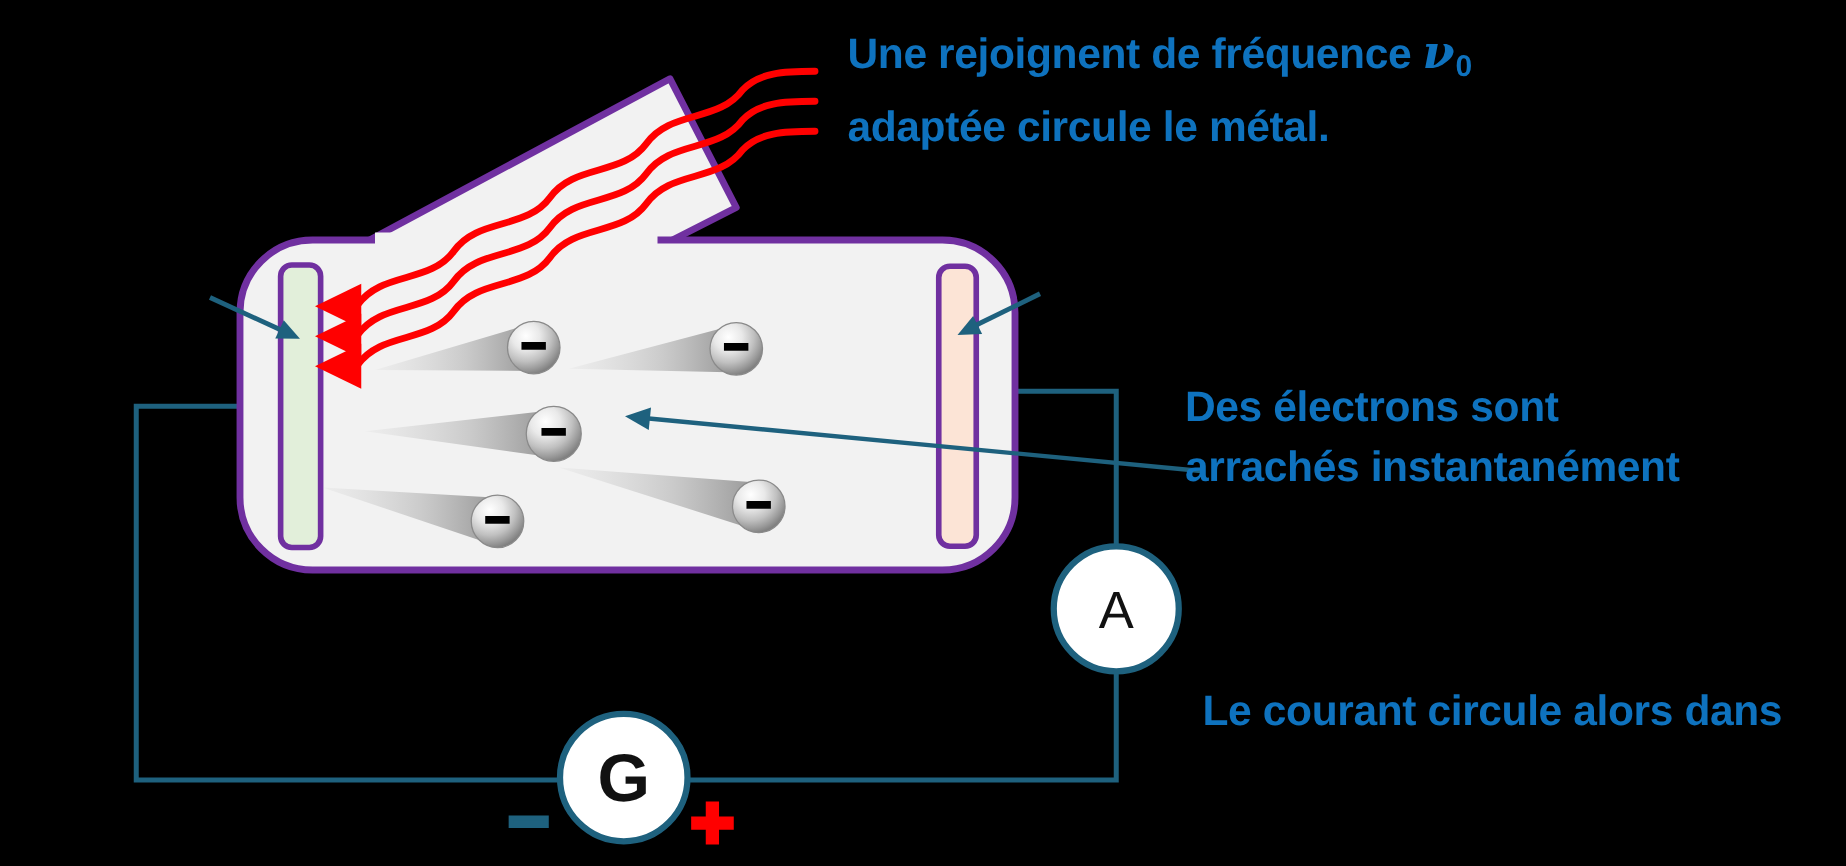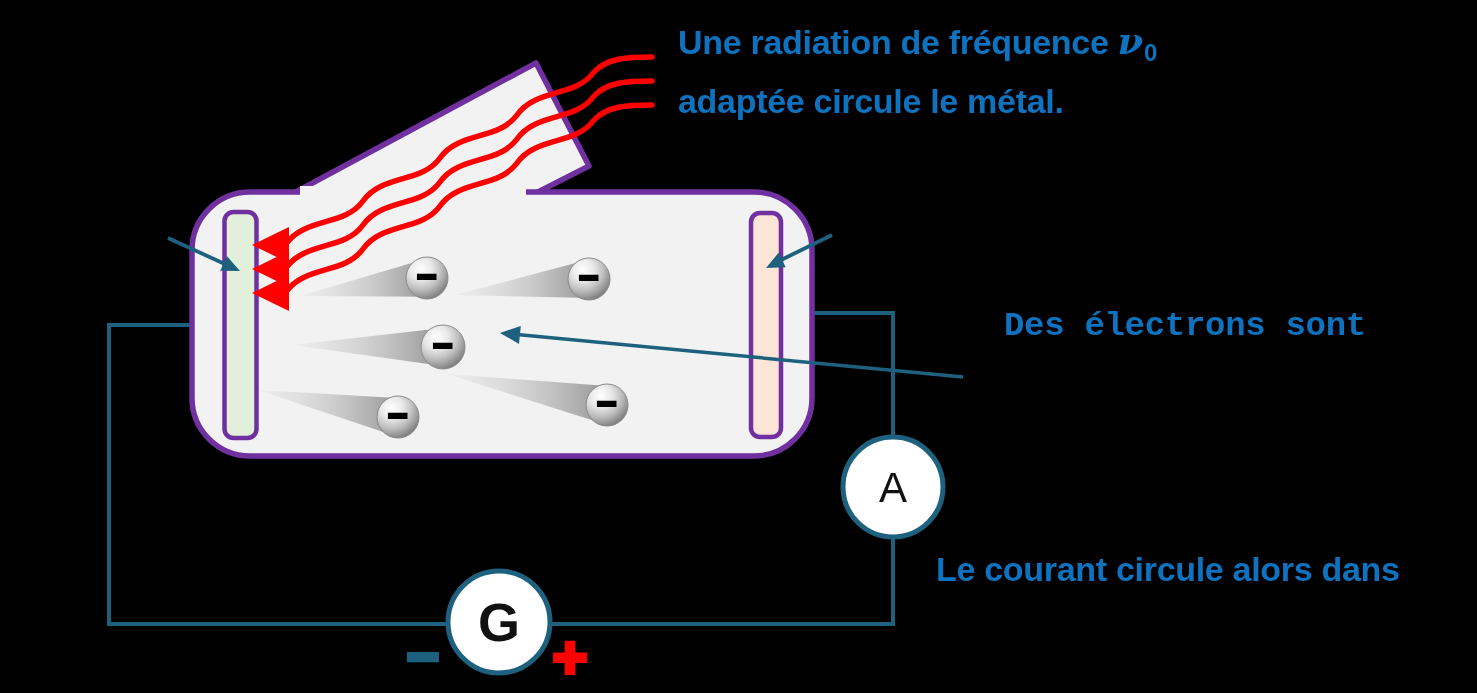--- a/index.html
+++ b/index.html
@@ -6,22 +6,22 @@
   #stage{
     position:relative;width:1477px;height:693px;background:#000000;
     overflow:hidden;font-family:"Liberation Sans",sans-serif;
   }
   #diagram-svg{position:absolute;left:0;top:0;}
   .label{
     position:absolute;color:#0E72BE;font-weight:bold;font-size:34px;
     line-height:48px;white-space:nowrap;letter-spacing:-0.3px;
   }
   #radiation-label{left:678px;top:17px;}
-  #electrons-label{left:1004px;top:302px;font-family:Liberation Mono, monospace;}
-  #current-label{left:936px;top:545px;}
+  #electrons-label{left:948px;top:302px;}
+  #current-label{left:962px;top:545px;}
   .nu{font-family:"DejaVu Serif",serif;font-style:italic;font-size:37px;margin-left:9px;}
   .nu-sub{font-size:24px;vertical-align:-7px;margin-left:1px;}
   svg text{font-family:"Liberation Sans",sans-serif;}
   .meter-letter{fill:#111111;}
   .echarge{fill:#000;stroke:#000;stroke-width:2.5;font-weight:bold;font-size:34px;text-anchor:middle;}
 </style>
 </head>
 <body>
 
 <div id="stage">
@@ -99,25 +99,26 @@
     <text class="meter-letter" x="893" y="502" text-anchor="middle" font-size="42">A</text>
 
     <circle cx="499" cy="622" r="51" fill="#ffffff" stroke="#1E617E" stroke-width="5"></circle>
     <text class="meter-letter" x="499" y="641" text-anchor="middle" font-size="54" font-weight="bold">G</text>
 
     <text x="423" y="676" text-anchor="middle" font-size="56" font-weight="bold" fill="#1E617E" stroke="#1E617E" stroke-width="4">−</text>
     <text x="570" y="678" text-anchor="middle" font-size="60" font-weight="bold" fill="#FF0000" stroke="#FF0000" stroke-width="4">+</text>
   </svg>
 
   <div class="label" id="radiation-label">
-    <div><span>Une radiation de fréquence</span><span class="nu">ν</span><span class="nu-sub">0</span></div>
+    <div><span>Une rejoignent de fréquence</span><span class="nu">ν</span><span class="nu-sub">0</span></div>
     <div>adaptée circule le métal.</div>
   </div>
 
   <div class="label" id="electrons-label">
     <div>Des électrons sont</div>
+    <div>arrachés instantanément</div>
   </div>
 
   <div class="label" id="current-label">
     <div>Le courant circule alors dans</div>
   </div>
 
 </div>
 
 </body></html>

